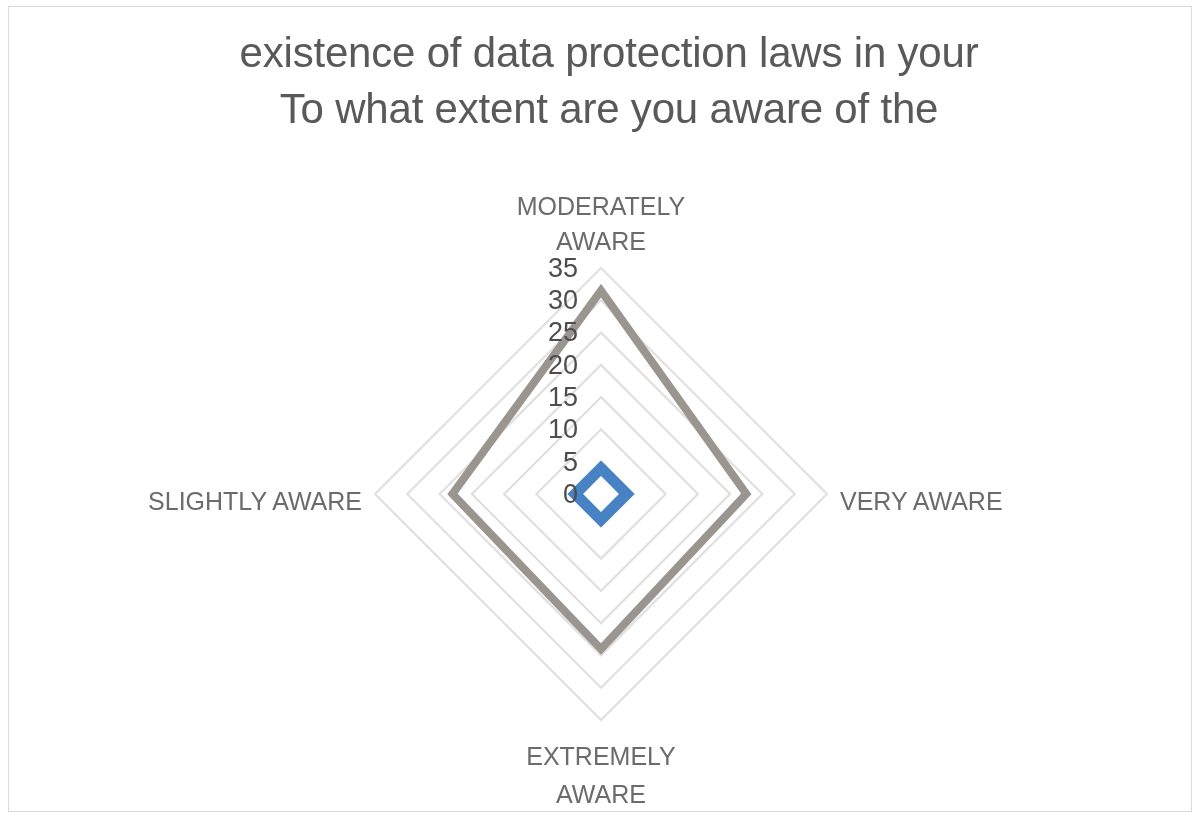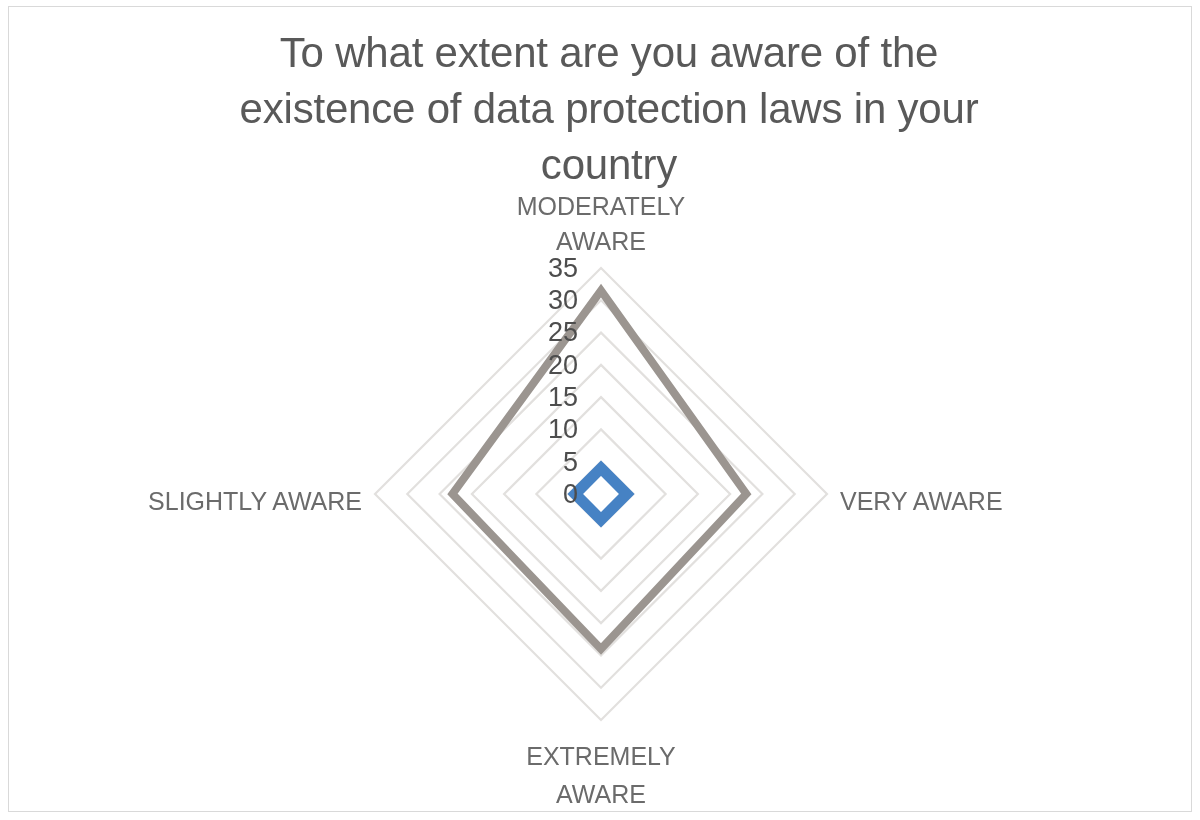--- a/index.html
+++ b/index.html
@@ -71,23 +71,22 @@
     fill: none;
     stroke-linejoin: miter;
   }
 </style>
 </head>
 <body>
 
 <div id="page">
   <div id="frame">
     <div id="chart-title">
+      <div>existence of data protection laws in your</div>
       <div>To what extent are you aware of the</div>
-      <div>existence of data protection laws in your</div>
-      <div>country</div>
     </div>
   </div>
 
   <svg id="plot-area" width="1200" height="820" viewBox="0 0 1200 820">
 
     <g>
       <polygon class="gridline" points="601,461.7 633.3,494 601,526.3 568.7,494"></polygon>
       <polygon class="gridline" points="601,429.4 665.6,494 601,558.6 536.4,494"></polygon>
       <polygon class="gridline" points="601,397.1 697.9,494 601,590.9 504.1,494"></polygon>
       <polygon class="gridline" points="601,364.9 730.1,494 601,623.1 471.9,494"></polygon>

